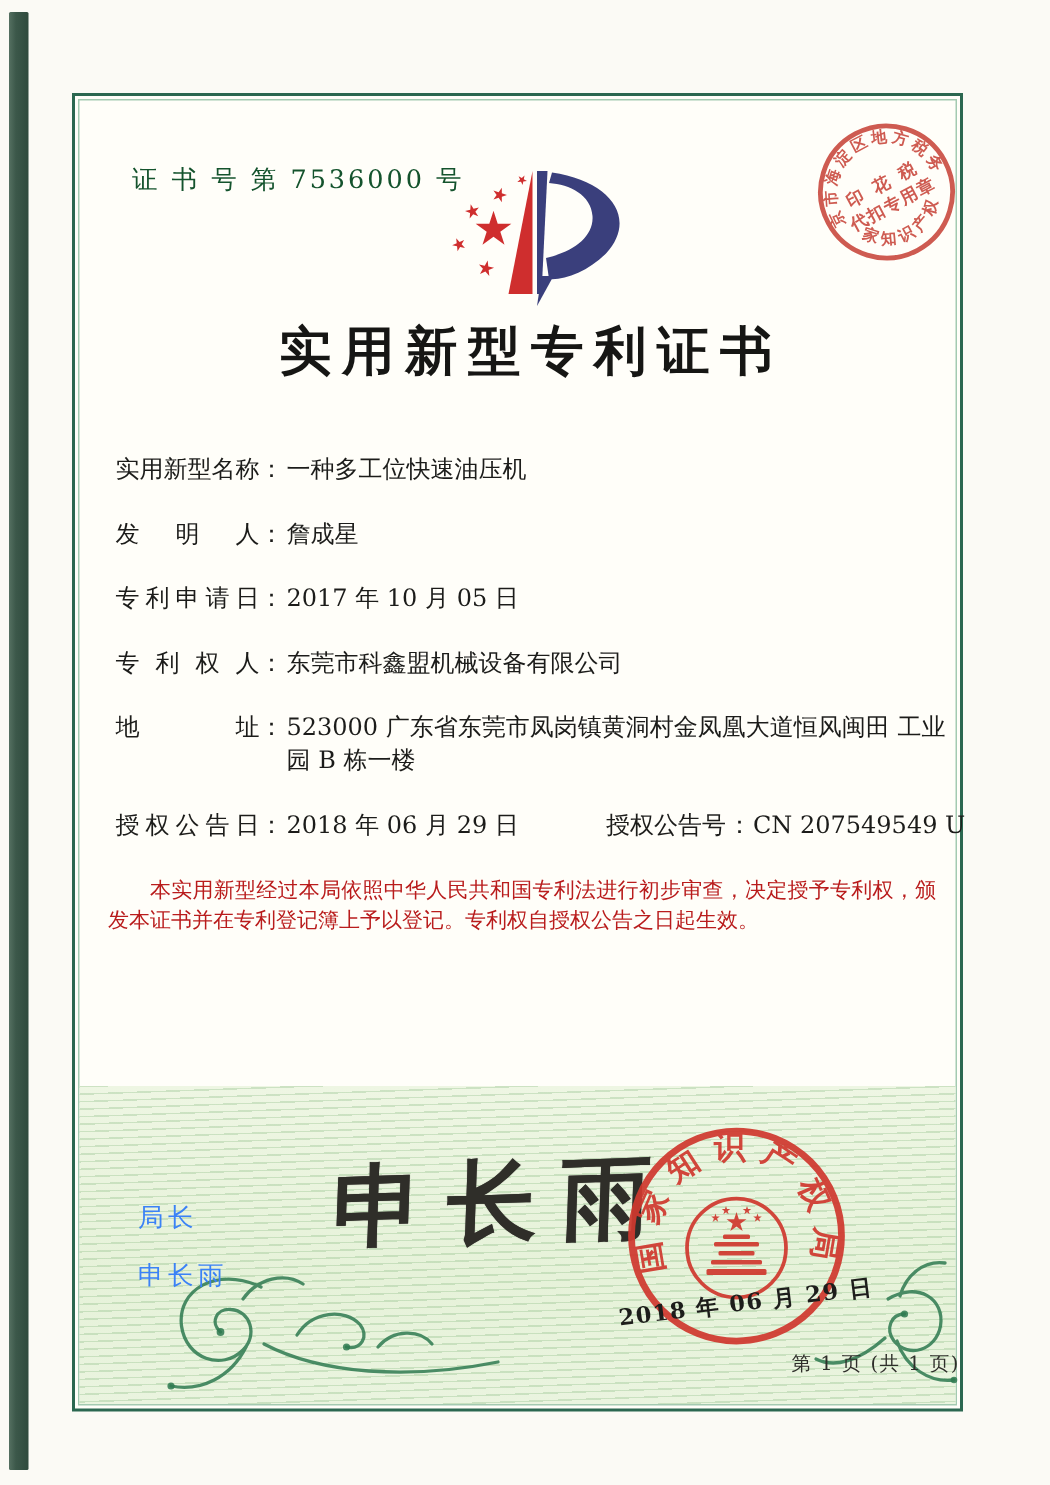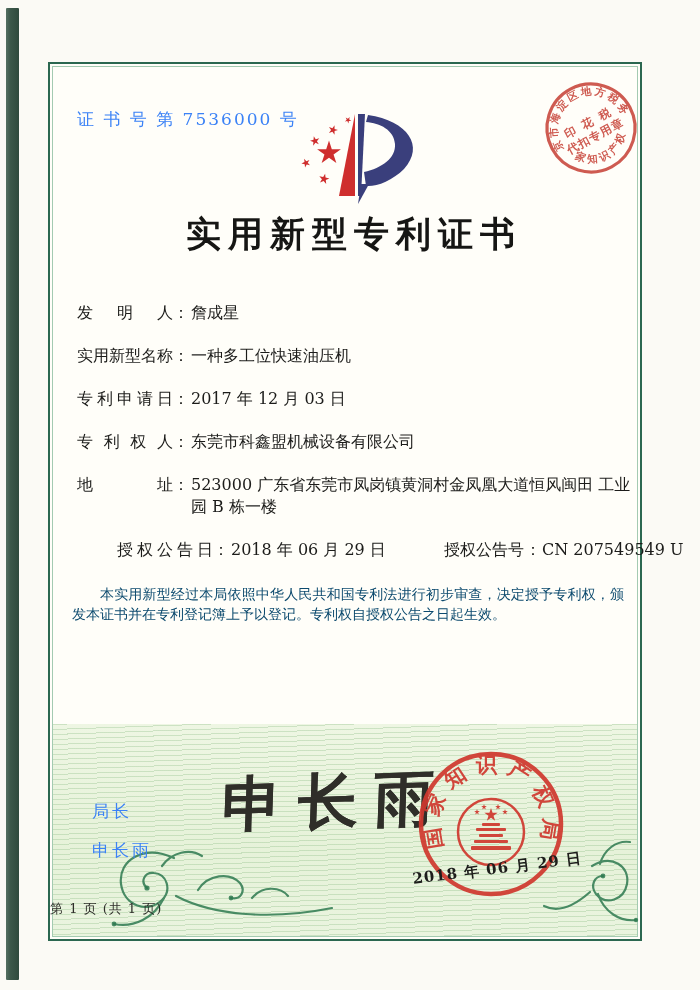--- a/index.html
+++ b/index.html
@@ -26,55 +26,55 @@
     position:absolute;inset:2px;border:1px solid #a3cab1;pointer-events:none;
   }
   
   .band{
     position:absolute;left:3px;right:3px;bottom:3px;height:212px;
     background:
       repeating-linear-gradient(178deg,rgba(126,180,120,.30) 0 1px,rgba(255,255,255,0) 1px 5px),
       linear-gradient(180deg,#eef6e3 0%,#e6f2d9 60%,#eaf4df 100%);
   }
   .cert-no{
-    position:absolute;left:27px;top:44px;font-size:17px;letter-spacing:2px;color:#3b82f6;
+    position:absolute;left:38px;top:44px;font-size:17px;letter-spacing:2px;color:#14532d;
   }
   .logo{position:absolute;left:238px;top:48px;width:140px;height:94px;}
   .title{
     position:absolute;left:0;right:0;top:147px;text-align:center;
     font-size:35px;font-weight:700;letter-spacing:7px;color:#161614;padding-left:18px;
   }
   .fields{position:absolute;left:27px;right:20px;top:238px;font-size:16px;}
   .frow{margin-bottom:21px;line-height:22px;white-space:nowrap;}
   .flabel{
     display:inline-block;width:96px;text-align:justify;text-align-last:justify;
     vertical-align:top;
   }
   .fcolon{display:inline-block;width:18px;vertical-align:top;}
   .fvalue{display:inline-block;max-width:450px;vertical-align:top;white-space:normal;}
-  .frow-grant{position:relative;margin-left:40px;}
+  .frow-grant{position:relative;}
   .grant-right{position:absolute;left:327px;top:0;white-space:nowrap;text-align:center;}
   .paras{position:absolute;left:22px;right:16px;top:520px;font-size:14px;line-height:20px;}
-  .paras p{margin:0;text-indent:2em;text-align:justify;color:#0c4a6e;}
+  .paras p{margin:0;text-indent:2em;text-align:justify;color:#b91c1c;}
   .director{position:absolute;left:42px;top:736px;font-size:17px;letter-spacing:3px;color:#3b82f6;}
   .director div{margin-bottom:16px;}
   .signature{
     position:absolute;left:172px;top:698px;font-size:60px;letter-spacing:16px;
     color:#2f2e29;transform:rotate(-2deg) skewX(-4deg);font-weight:600;
     text-shadow:0 0 .5px #2f2e29;white-space:nowrap;
   }
   .seal{position:absolute;left:363px;top:682px;width:156px;height:156px;opacity:.93;}
   .seal-date{
     position:absolute;left:362px;top:796px;width:160px;text-align:center;
     font-size:15px;font-weight:700;color:#1d1d1b;transform:rotate(-7deg);
     letter-spacing:1px;white-space:nowrap;
   }
   .tax-stamp{position:absolute;left:485px;top:8px;width:112px;height:112px;opacity:.88;}
   .footer{
-    position:absolute;left:0;right:0;top:836px;text-align:left;
+    position:absolute;left:0;right:0;top:836px;text-align:right;
     font-size:13px;letter-spacing:1px;color:#2e2e2a;
   }
   .flourish-left{position:absolute;left:52px;top:772px;width:235px;height:100px;}
   .flourish-right{position:absolute;left:492px;top:772px;width:102px;height:100px;transform:scaleX(-1);}
   .seal-arc{font-family:"DejaVu Serif","Liberation Serif",serif;}
 </style>
 </head>
 <body>
 
 <div class="binding-strip"></div>
@@ -127,27 +127,27 @@
       <polygon fill="#3a3f7c" points="70,2 77,2 73,84 70,84"></polygon>
       <path fill="#3a3f7c" d="M80,3 C120,9 137,34 116,57 C104,69 88,75 78,74 L76,60 C94,56 108,46 107,32 C106,18 92,11 78,10 Z"></path>
       <polygon fill="#3a3f7c" points="73,72 81,72 70,92"></polygon>
     </g>
   </svg>
 
   <div class="title">实用新型专利证书</div>
 
   <div class="fields">
     <div class="frow">
+      <span class="flabel">实用新型名称</span><span class="fcolon">：</span><span class="fvalue">一种多工位快速油压机</span>
+    </div>
+    <div class="frow">
       <span class="flabel">发明人</span><span class="fcolon">：</span><span class="fvalue">詹成星</span>
     </div>
     <div class="frow">
-      <span class="flabel">实用新型名称</span><span class="fcolon">：</span><span class="fvalue">一种多工位快速油压机</span>
-    </div>
-    <div class="frow">
-      <span class="flabel">专利申请日</span><span class="fcolon">：</span><span class="fvalue">2017 年 12 月 03 日</span>
+      <span class="flabel">专利申请日</span><span class="fcolon">：</span><span class="fvalue">2017 年 10 月 05 日</span>
     </div>
     <div class="frow">
       <span class="flabel">专利权人</span><span class="fcolon">：</span><span class="fvalue">东莞市科鑫盟机械设备有限公司</span>
     </div>
     <div class="frow">
       <span class="flabel">地址</span><span class="fcolon">：</span><span class="fvalue">523000 广东省东莞市凤岗镇黄洞村金凤凰大道恒风闽田 工业园 B 栋一楼</span>
     </div>
     <div class="frow frow-grant">
       <span class="flabel">授权公告日</span><span class="fcolon">：</span><span class="fvalue">2018 年 06 月 29 日</span>
       <span class="grant-right"><span>授权公告号</span><span class="fcolon">：</span><span>CN 207549549 U</span></span>

